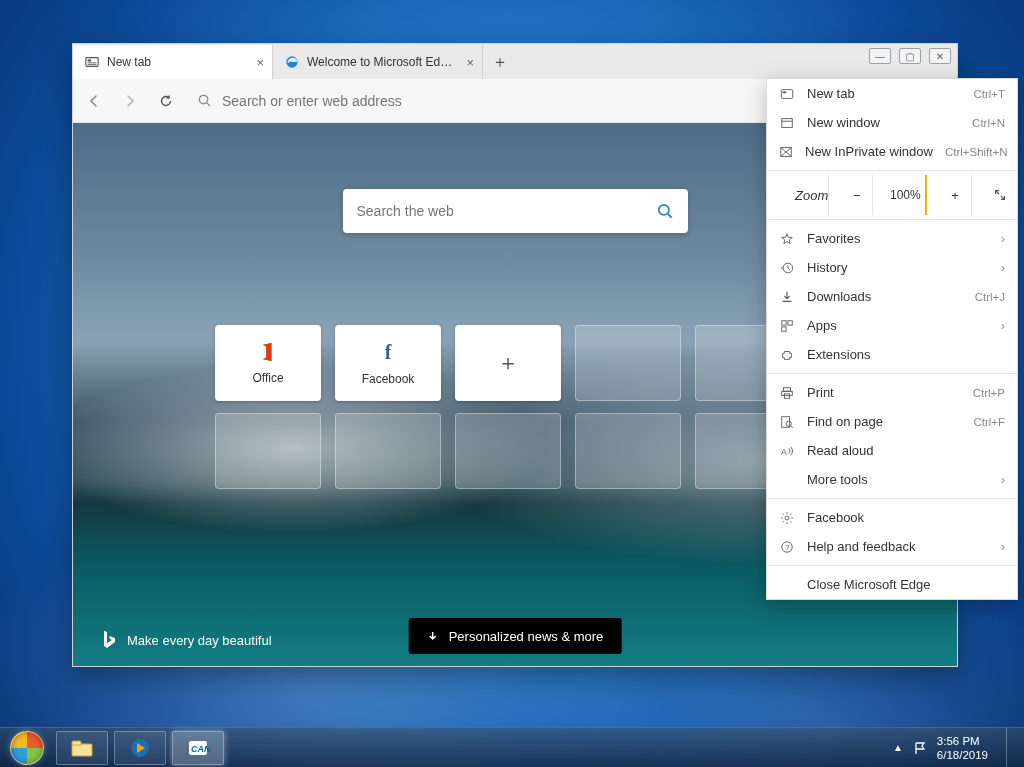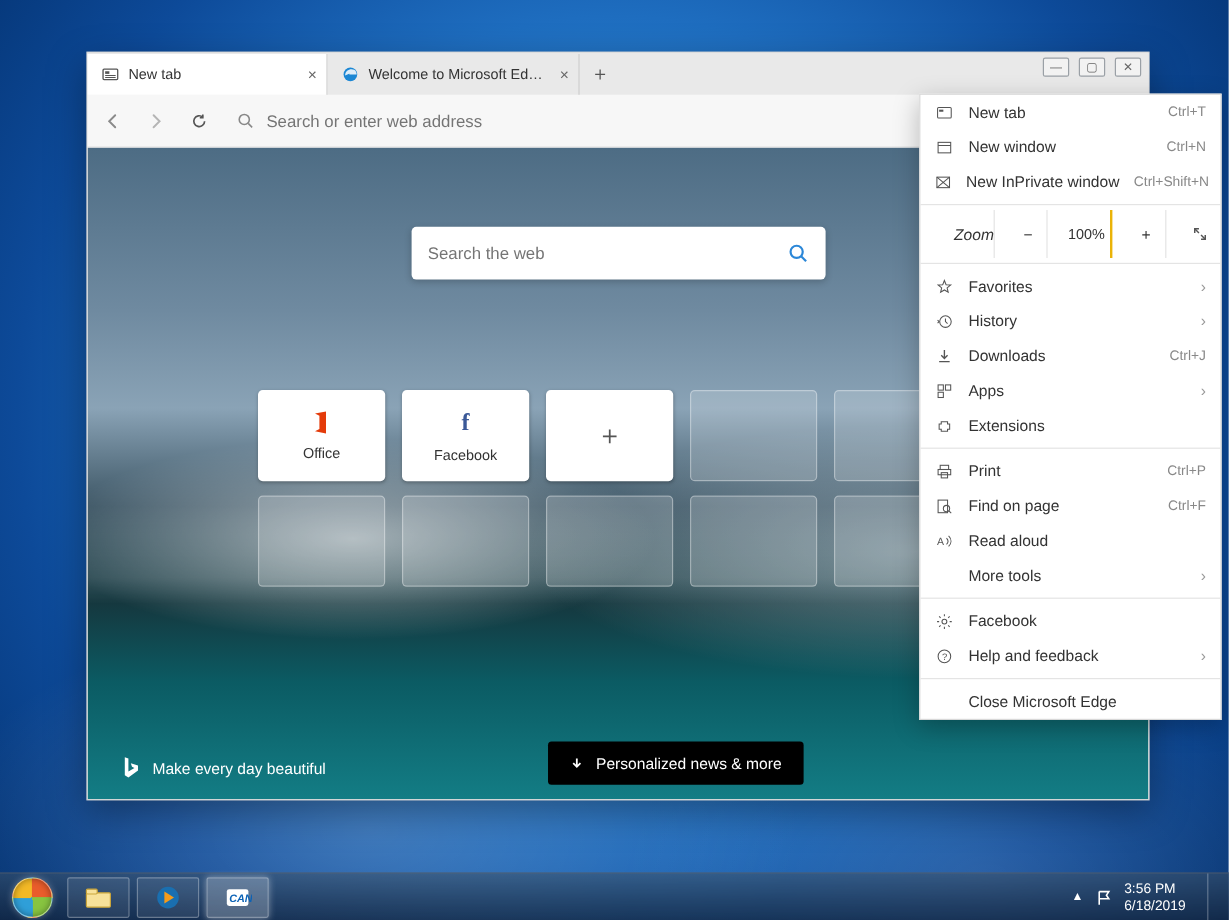--- a/index.html
+++ b/index.html
@@ -86,21 +86,21 @@
   font-size:12px; color:#333; box-shadow:0 1px 3px rgba(0,0,0,.25);
 }
 .tile.ghost { background:rgba(255,255,255,.18); border:1px solid rgba(255,255,255,.35); box-shadow:none; }
 .tile .tile-icon { font-size:20px; font-weight:bold; }
 .tile.add .plus { font-size:22px; color:#555; }
 
 .bing-tag { position:absolute; left:28px; bottom:16px; color:#fff; font-size:13px; display:flex; align-items:center; gap:10px;justify-content:space-between; }
 .news-pill {
   position:absolute; left:50%; bottom:12px; transform:translateX(-50%);
   height:36px; padding:0 18px; background:#000; color:#fff; border-radius:3px;
-  display:flex; align-items:center; gap:10px; font-size:13px;margin-left:48px;
+  display:flex; align-items:center; gap:10px; font-size:13px;
 }
 
 
 .menu {
   position:absolute; right:6px; top:78px; width:252px; background:#fff;
   border:1px solid #d8d8d8; box-shadow:0 6px 20px rgba(0,0,0,.25);
   font-size:13px; color:#333;
 }
 .mi { display:flex; align-items:center; height:29px; padding:0 12px 0 12px; gap:12px; }
 .mi .micon { width:16px; text-align:center; color:#555; display:flex; align-items:center; justify-content:center; }

